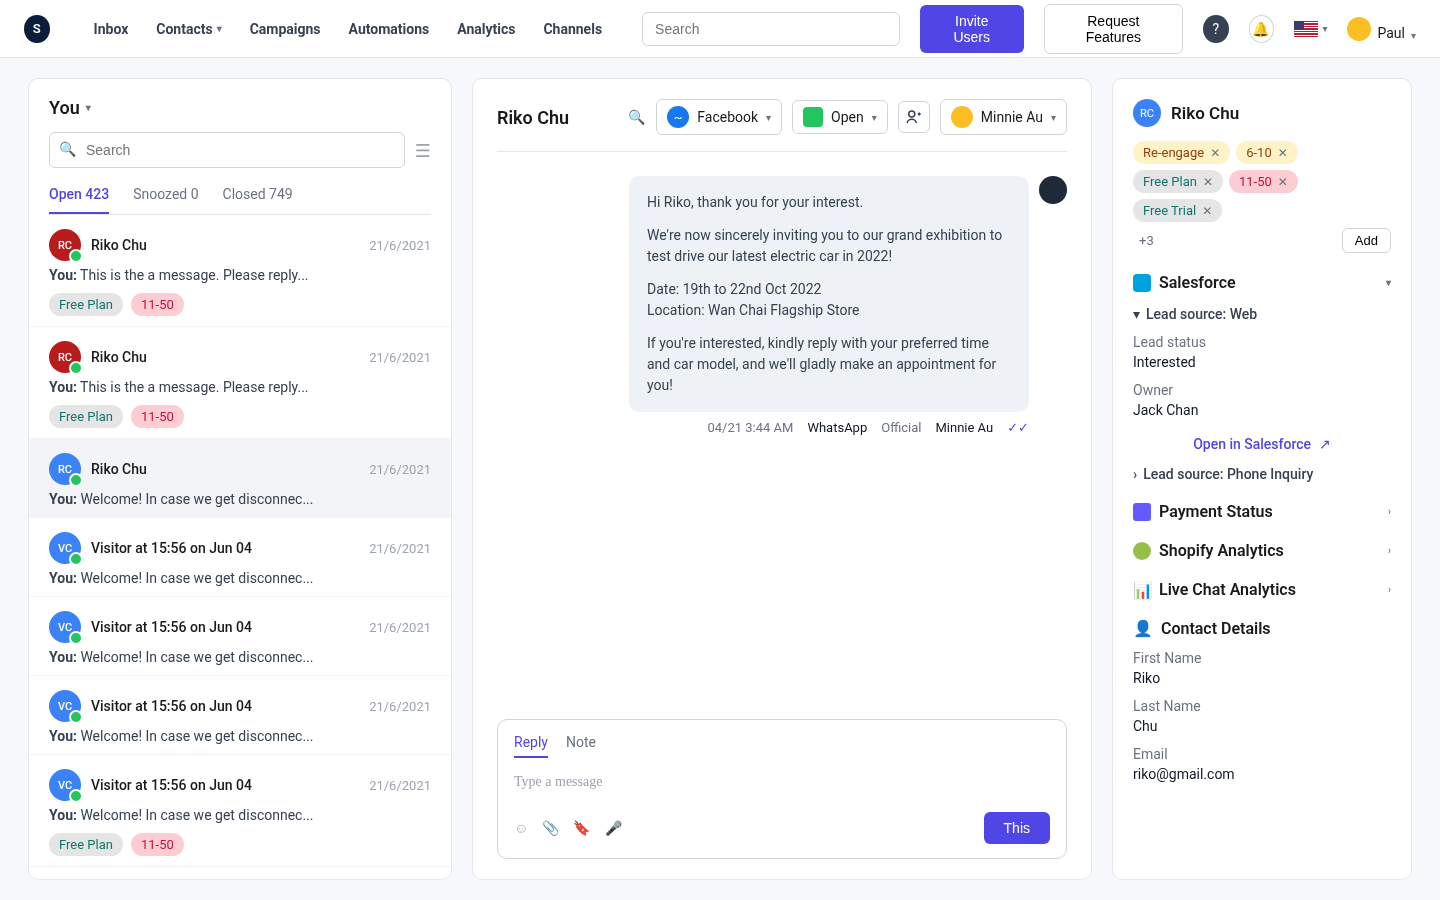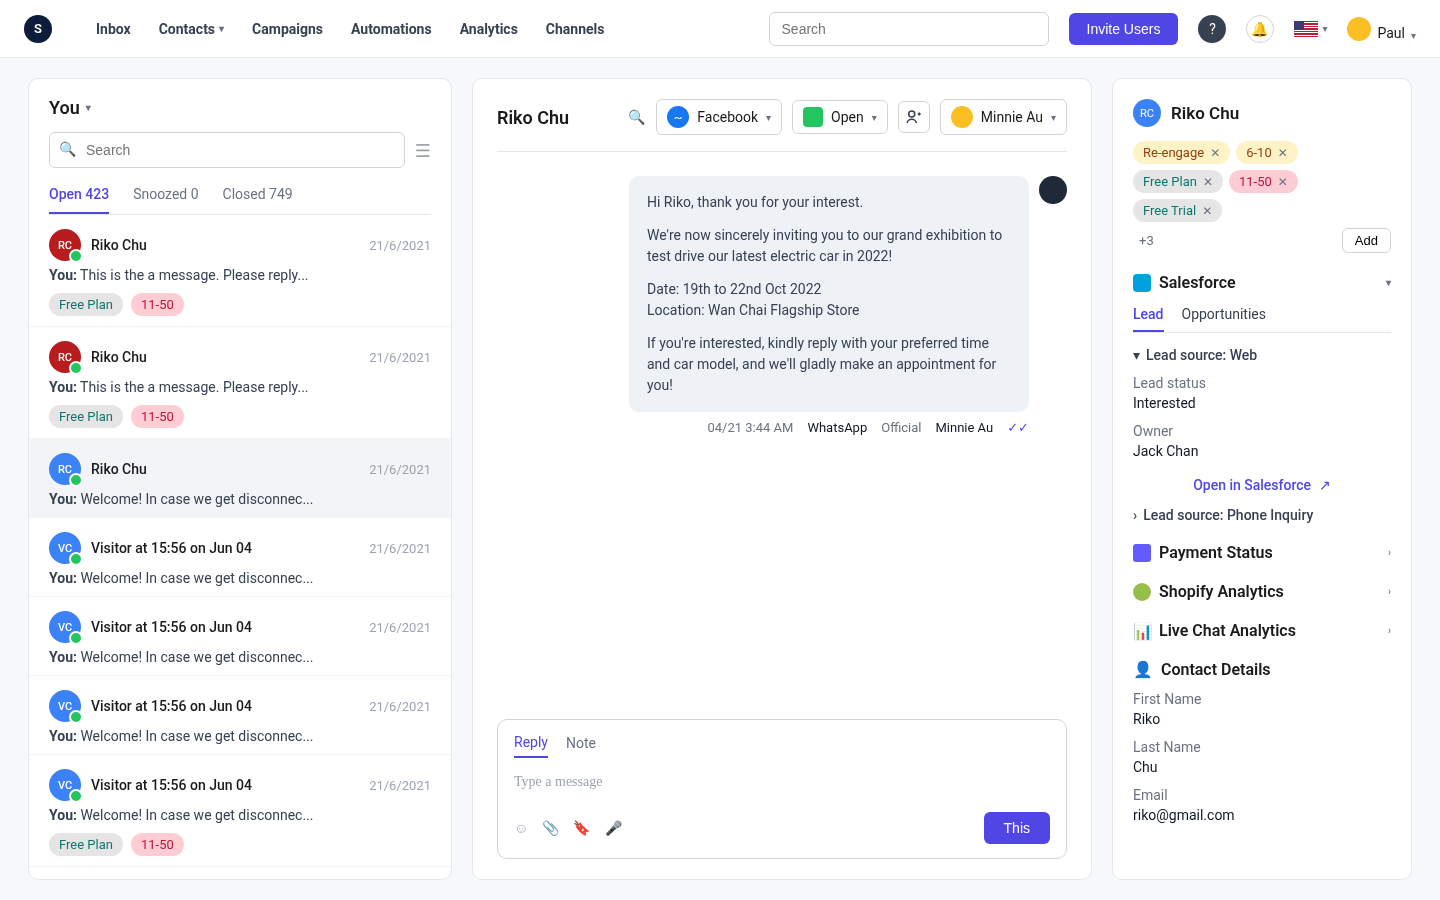--- a/index.html
+++ b/index.html
@@ -65,21 +65,21 @@
 .msgs { flex: 1; padding: 24px 0; overflow-y: auto; position: relative; }
 .msg-wrap { display: flex; justify-content: flex-end; align-items: flex-start; gap: 10px; }
 .bubble { max-width: 400px; background: #eef2f6; border-radius: 10px; padding: 16px 18px; font-size: 14px; line-height: 1.5; color: #374151; }
 .bubble p { margin-bottom: 12px; }
 .bubble p:last-child { margin-bottom: 0; }
 .sender-av { width: 28px; height: 28px; border-radius: 50%; background: #1f2937; }
 .msg-meta { display: flex; justify-content: flex-end; gap: 14px; font-size: 13px; color: #6b7280; margin-top: 8px; }
 .msg-meta .checks { color: #4f46e5; }
 
 .composer { border: 1px solid #d1d5db; border-radius: 10px; padding: 14px 16px; margin-top: auto; }
-.comp-tabs { display: flex; gap: 18px; align-items: center; }
+.comp-tabs { display: flex; gap: 18px; }
 .comp-tab { color: #6b7280; cursor: pointer; padding-bottom: 6px; }
 .comp-tab.active { color: #4f46e5; border-bottom: 2px solid #4f46e5; }
 .comp-input { width: 100%; border: none; margin-top: 12px; font-size: 14px; resize: none; height: 24px; outline: none; font-family: Liberation Serif, serif; }
 .comp-input::placeholder { color: #9ca3af; }
 .comp-actions { display: flex; align-items: center; gap: 14px; margin-top: 18px; }
 .comp-ic { color: #9ca3af; cursor: pointer; }
 .btn-send { margin-left: auto; background: #4f46e5; color: #fff; border: none; padding: 8px 20px; border-radius: 6px; cursor: pointer; font-size: 14px; }
 
 
 .details { width: 300px; padding: 20px; overflow-y: auto; }
@@ -117,20 +117,21 @@
       <div class="nav-item">Inbox</div>
       <div class="nav-item">Contacts<span class="chev">▾</span></div>
       <div class="nav-item">Campaigns</div>
       <div class="nav-item">Automations</div>
       <div class="nav-item">Analytics</div>
       <div class="nav-item">Channels</div>
     </div>
   <div class="spacer"></div>
   <input class="search-top" placeholder="Search" style="">
   <button class="btn-invite">Invite Users</button>
+  <button class="btn-request">Request Features</button>
   <div class="top-icon">?</div>
   <div class="top-icon" style="background:#fff;border:1px solid #d1d5db;color:#374151">🔔</div>
   <div style="display:flex;align-items:center;gap:4px">
       <div class="flag"></div>
       <span class="chev">▾</span>
     </div>
   <div class="user-top">
     <div class="avatar-sm"></div>
     <span>Paul</span>
     <span class="chev">▾</span>
@@ -309,24 +310,20 @@
       <span class="more-tag">+3</span>
       <button class="btn-add">Add</button>
     </div>
 
     <div class="section">
       <div class="sec-head">
         <div class="sf-ic"></div>
         <span>Salesforce</span>
         <span class="chev">▾</span>
       </div>
-      <div class="subtabs">
-        <div class="subtab active">Lead</div>
-        <div class="subtab">Opportunities</div>
-      </div>
       <div class="ls-row">
           <span>▾</span>
           <span>Lead source: Web</span>
         </div>
       <div class="field">
           <div class="field-lbl">Lead status</div>
           <div class="field-val">Interested</div>
         </div>
       <div class="field">
           <div class="field-lbl">Owner</div>

